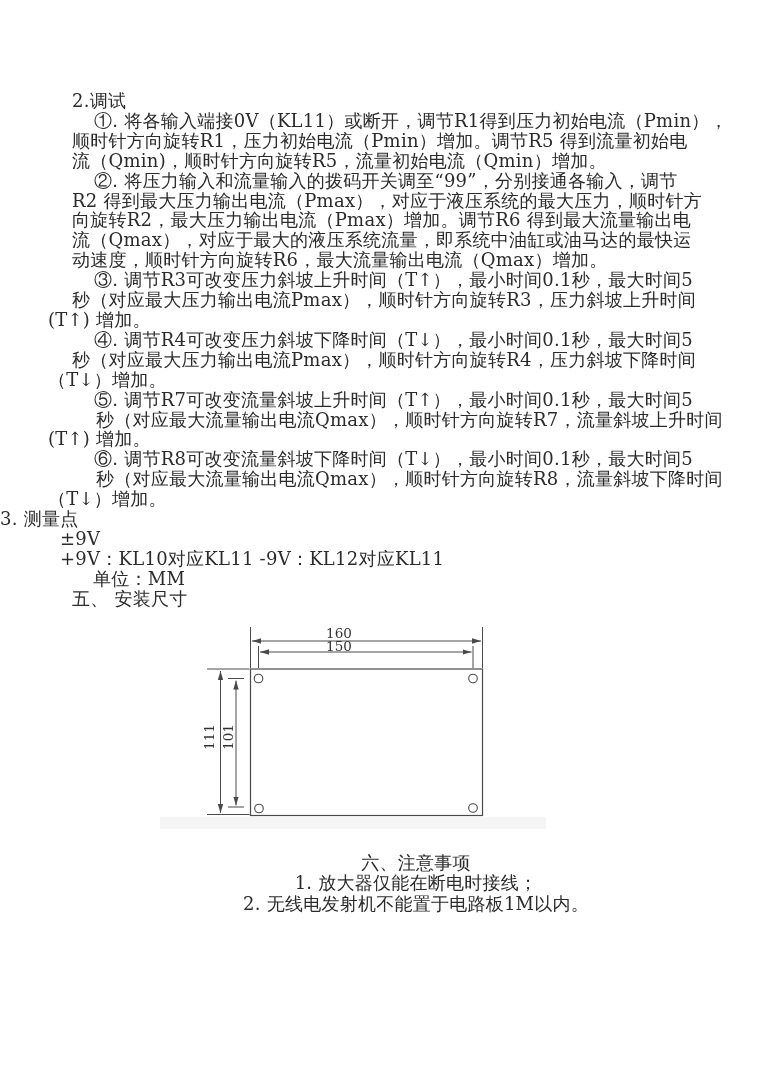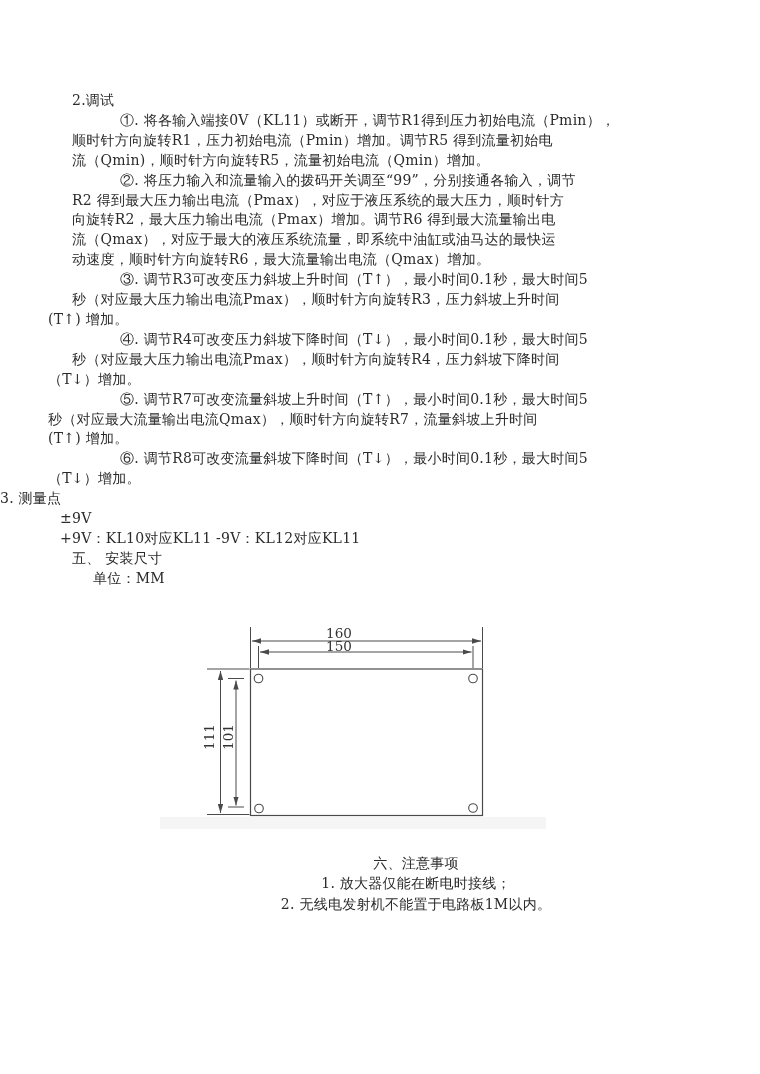--- a/index.html
+++ b/index.html
@@ -8,30 +8,30 @@
     width:760px;height:1074px;
     background:#ffffff;
     font-family:"DejaVu Serif","Liberation Serif",serif;
     color:#2b2b2b;
     overflow:hidden;
   }
   .textblock{position:absolute;left:0;width:760px;}
   .main-block{top:91px;line-height:19.9px;}
   .notes-block{top:853px;line-height:20.3px;text-align:center;}
   .ln{
-    font-size:14px;
+    font-size:18px;
     letter-spacing:0.25px;
     white-space:pre;
   }
   
   .ind-sec{margin-left:72px;}
   .ind-h3{}
-  .ind-first{margin-left:120px;}
+  .ind-first{margin-left:94px;}
   .ind-body{margin-left:72px;}
-  .ind-body5{margin-left:48px;}
+  .ind-body5{margin-left:96px;}
   .ind-paren{margin-left:48px;}
   .ind-meas{margin-left:60px;}
   .ind-sub{margin-left:93px;}
   .figure{
     position:absolute;left:160px;top:618px;width:390px;height:215px;text-align:center;
   }
   .figure svg{display:block;}
   .dim-label{
     font-family:"DejaVu Serif","Liberation Serif",serif;
     font-size:13.5px;
@@ -56,26 +56,27 @@
       <div class="ln ind-first">③. 调节R3可改变压力斜坡上升时间（T↑），最小时间0.1秒，最大时间5</div>
       <div class="ln ind-body">秒（对应最大压力输出电流Pmax），顺时针方向旋转R3，压力斜坡上升时间</div>
       <div class="ln ind-paren">(T↑) 增加。</div>
       <div class="ln ind-first">④. 调节R4可改变压力斜坡下降时间（T↓），最小时间0.1秒，最大时间5</div>
       <div class="ln ind-body">秒（对应最大压力输出电流Pmax），顺时针方向旋转R4，压力斜坡下降时间</div>
       <div class="ln ind-paren">（T↓）增加。</div>
       <div class="ln ind-first">⑤. 调节R7可改变流量斜坡上升时间（T↑），最小时间0.1秒，最大时间5</div>
       <div class="ln ind-body5">秒（对应最大流量输出电流Qmax），顺时针方向旋转R7，流量斜坡上升时间</div>
       <div class="ln ind-paren">(T↑) 增加。</div>
       <div class="ln ind-first">⑥. 调节R8可改变流量斜坡下降时间（T↓），最小时间0.1秒，最大时间5</div>
+      <div class="ln ind-body5">秒（对应最大流量输出电流Qmax），顺时针方向旋转R8，流量斜坡下降时间</div>
       <div class="ln ind-paren">（T↓）增加。</div>
       <div class="ln ind-h3">3. 测量点</div>
       <div class="ln ind-meas">±9V</div>
       <div class="ln ind-meas">+9V：KL10对应KL11 -9V：KL12对应KL11</div>
+      <div class="ln ind-sub">单位：MM</div>
       <div class="ln ind-sec">五、 安装尺寸</div>
-      <div class="ln ind-sub">单位：MM</div>
     </div>
 
   <div class="figure">
     <svg width="390" height="215" viewBox="0 0 390 215" stroke-linecap="butt">
       <defs>
         <marker id="ar" viewBox="0 0 10 6" refX="10" refY="3" markerWidth="9" markerHeight="5.4" orient="auto-start-reverse">
           <path d="M0,0 L10,3 L0,6 z" fill="#4a4a4a"></path>
         </marker>
       </defs>
 

